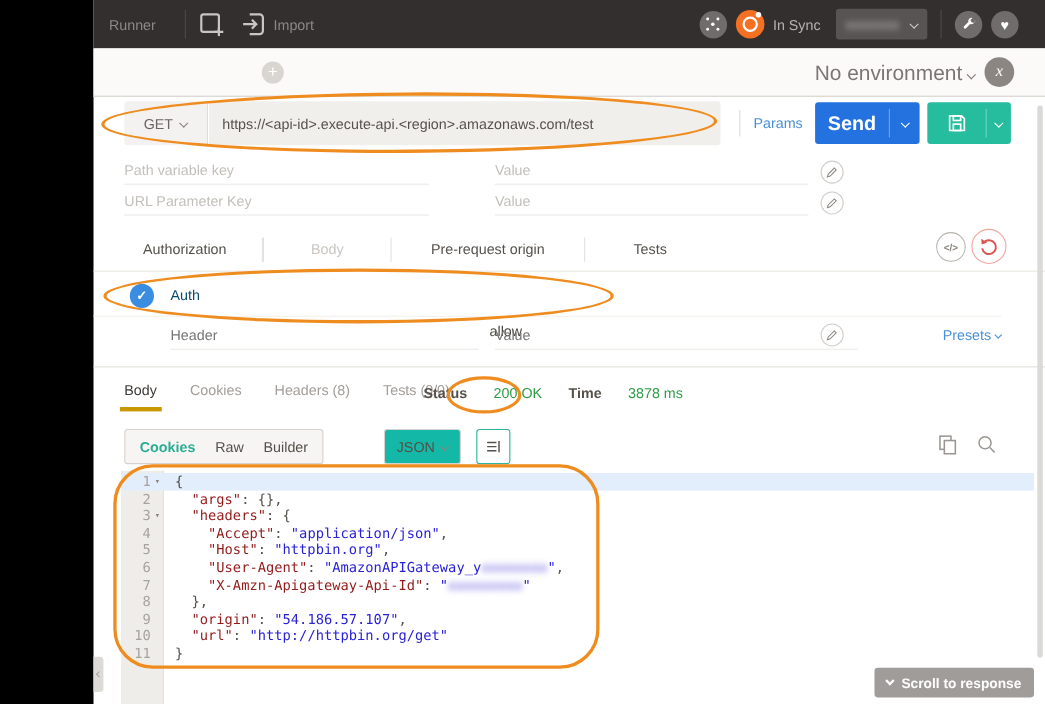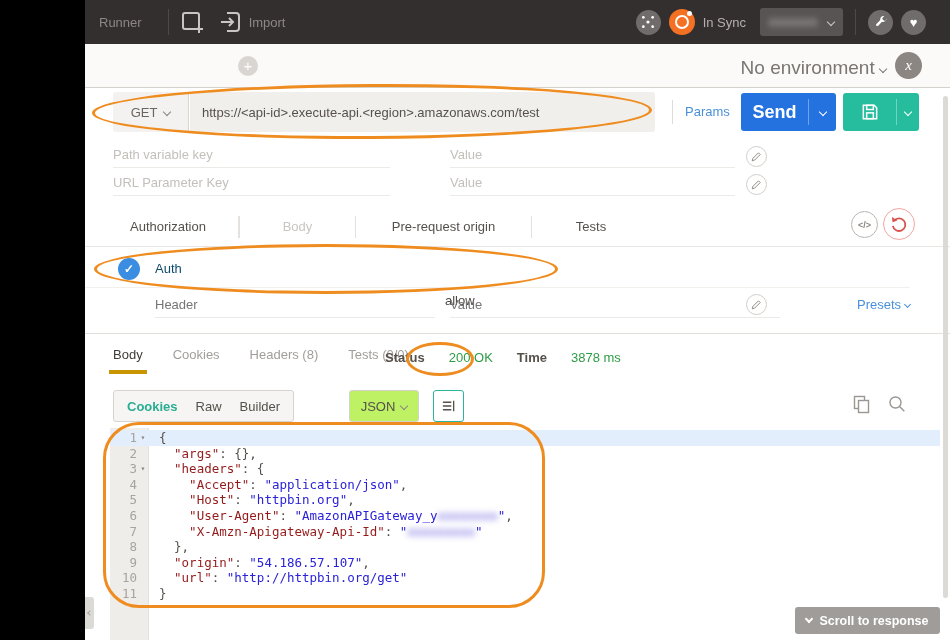--- a/index.html
+++ b/index.html
@@ -104,21 +104,21 @@
   .resp-tab.active { color:#3f3b38; }
   .resp-tab.active::after { content:""; position:absolute; left:-4px; right:-4px; bottom:0; height:4px; background:#c79600; }
   .status-cluster { position:absolute; left:385px; top:350px; display:flex; align-items:center; gap:24px; }
   .meta-label { color:#56504a; font-weight:bold; }
   .meta-green { color:#2e9c45; font-weight:normal; }
   
   .view-group { position:absolute; left:113px; top:390px; height:32px; display:flex; align-items:center;
     background:#f7f5f3; border:1px solid #d6d2ce; border-radius:3px; padding:0 4px; }
   .view-item { padding:0 9px; color:#54504b; cursor:pointer; }
   .view-item.active { color:#29ad93; font-weight:bold; }
-  .format-select { position:absolute; left:349px; top:390px; height:32px; width:70px; background:#bef264;
+  .format-select { position:absolute; left:349px; top:390px; height:32px; width:70px; background:#14b8a6;
     border:1px solid #d6d2ce; border-radius:3px; display:flex; align-items:center; justify-content:center;
     gap:6px; color:#54504b; cursor:pointer; }
   .wrap-btn { position:absolute; left:433px; top:390px; width:31px; height:32px; border:1px solid #2bb39b;
     border-radius:3px; background:#fff; display:flex; align-items:center; justify-content:center; cursor:pointer; }
   .copy-btn { position:absolute; left:853px; top:395px; cursor:pointer; }
   .search-btn { position:absolute; left:888px; top:395px; cursor:pointer; }
   
   .gutter-col { position:absolute; left:110px; top:428px; bottom:0; width:39px; background:#efedea;
     border-right:1px solid #e3e0dd; }
   .code-lines { position:absolute; left:110px; top:430px; right:10px;

